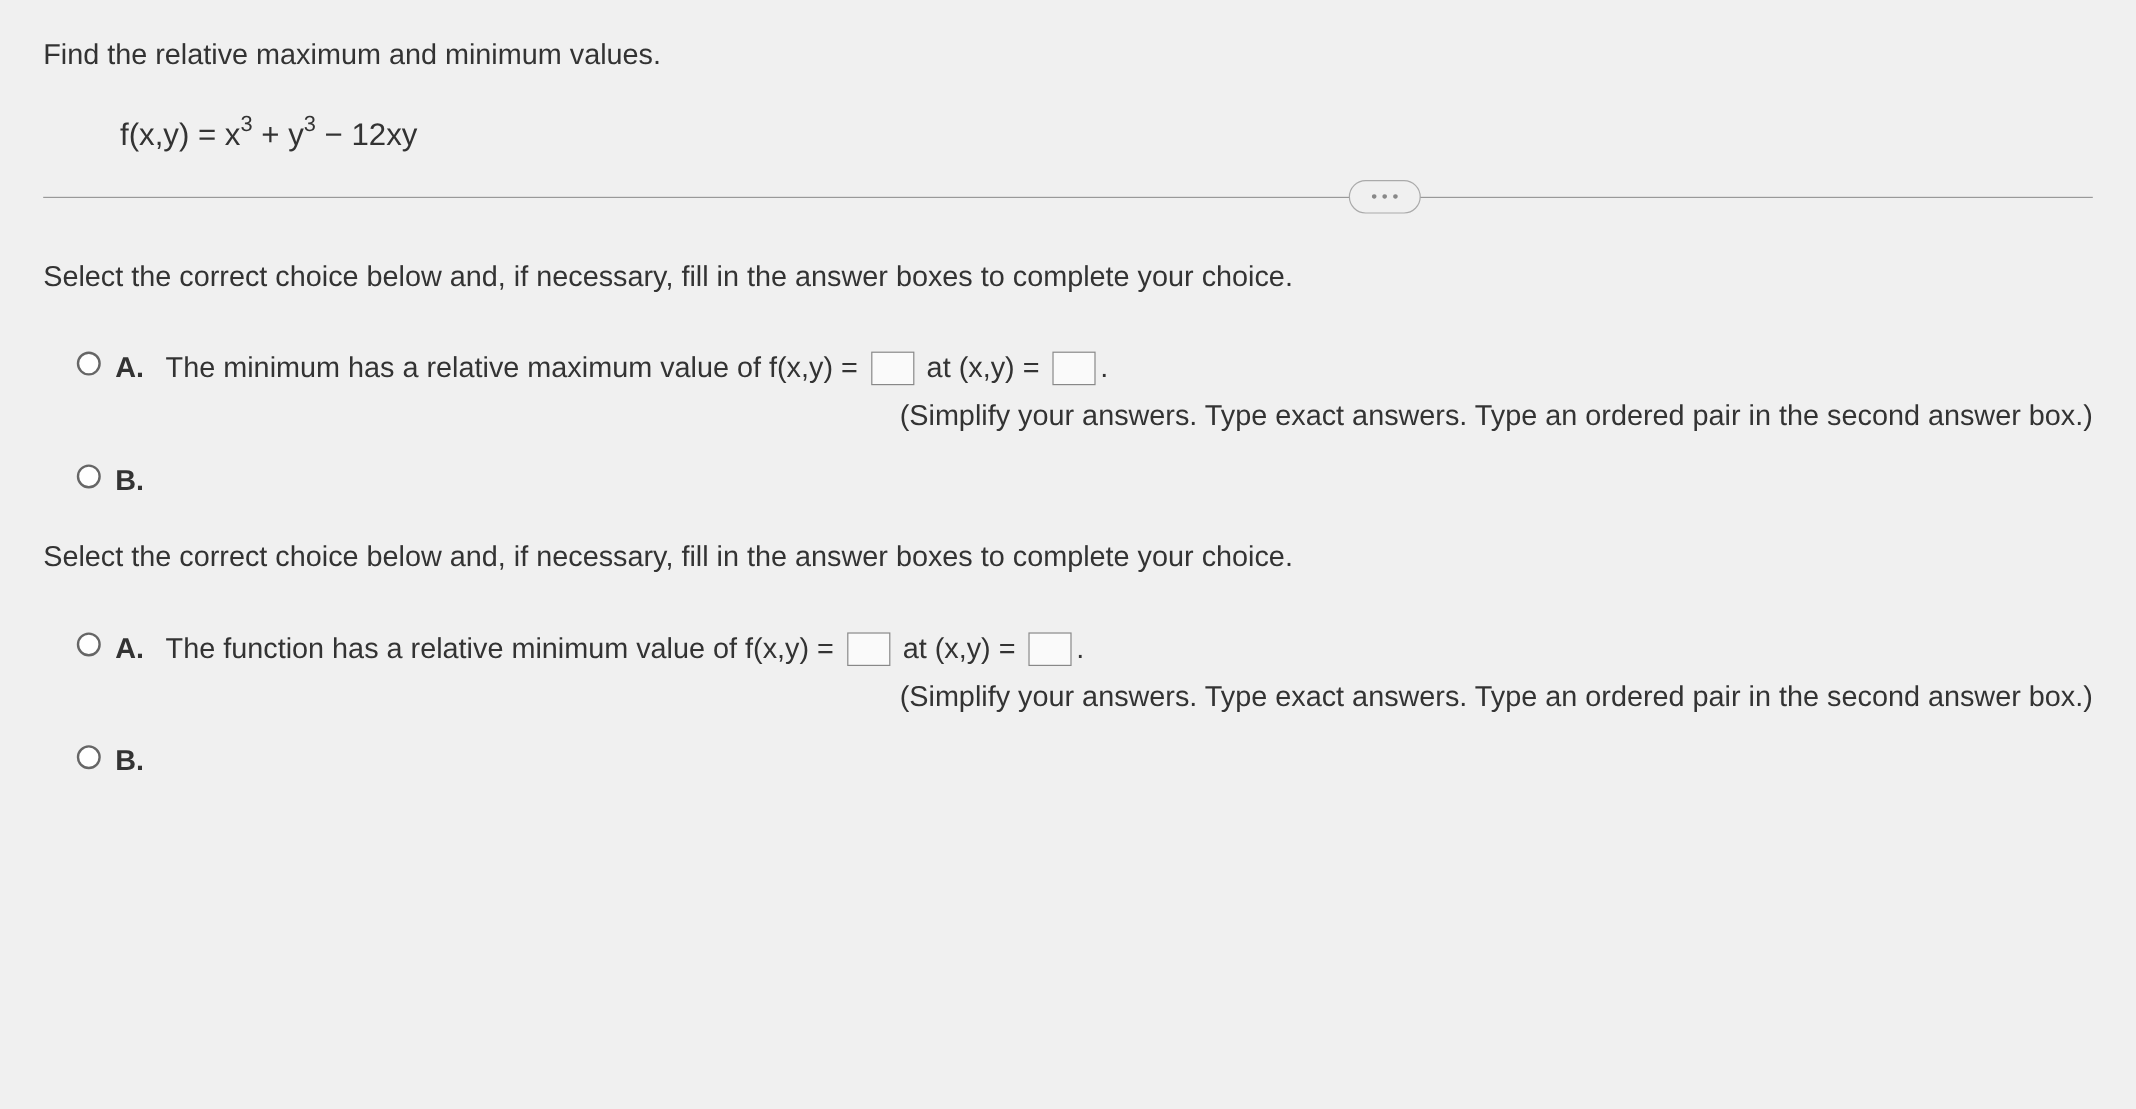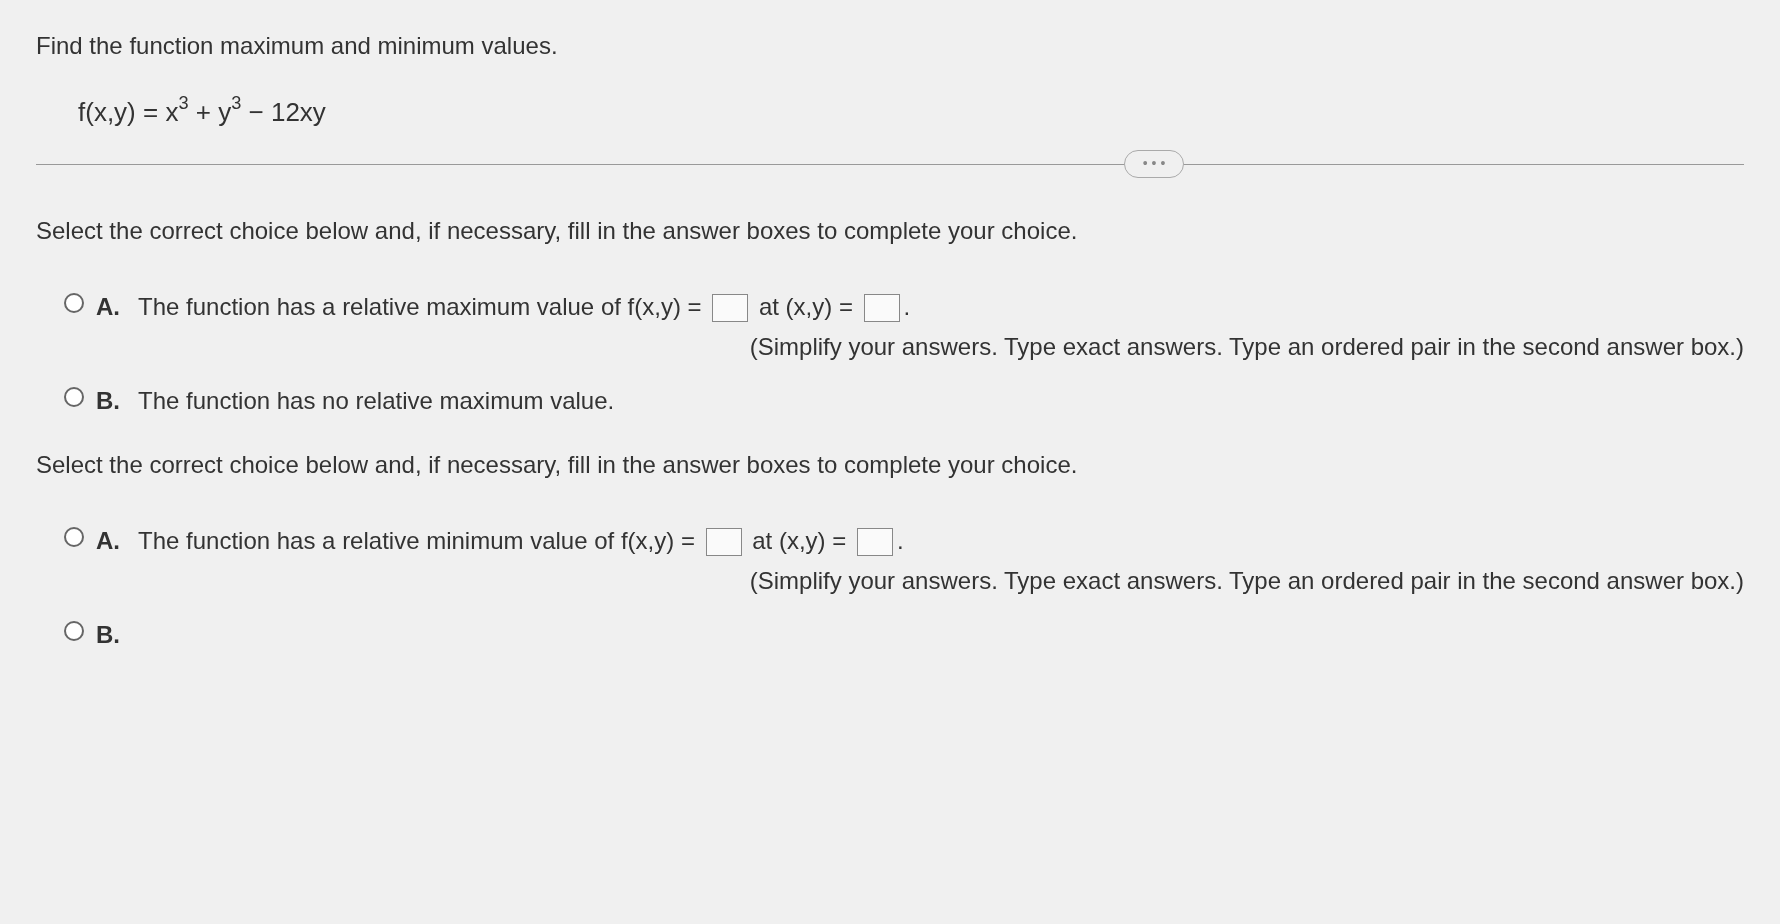--- a/index.html
+++ b/index.html
@@ -14,21 +14,21 @@
       width: 1780px;
       height: 924px;
       padding: 28px 36px;
       font-size: 24px;
       line-height: 1.5;
     }
     .question-header {
       margin-bottom: 24px;
     }
     .formula {
-      margin-left: 42px;
+      margin-left: 64px;
       margin-top: 28px;
       margin-bottom: 32px;
       font-size: 26px;
     }
     .sup {
       vertical-align: super;
       font-size: 0.7em;
       position: relative;
       top: -2px;
     }
@@ -104,46 +104,45 @@
       cursor: text;
     }
     .section-gap {
       margin-top: 28px;
       margin-bottom: 36px;
     }
   </style>
 </head>
 <body>
 
-<div class="question-header">Find the function maximum and minimum values.</div>
+<div class="question-header">Find the relative maximum and minimum values.</div>
 
 <div class="formula">
   <span>f(x,y) = x</span><span class="sup">3</span><span> + y</span><span class="sup">3</span><span> − 12xy</span>
 </div>
 
 <div class="hr-container">
   <hr class="hr-line">
   <div class="ellipsis-badge">•••</div>
 </div>
 
 <div class="instruction">Select the correct choice below and, if necessary, fill in the answer boxes to complete your choice.</div>
 
 <div class="choice-row">
   <div class="radio"></div>
   <div class="choice-letter">A.</div>
   <div class="choice-text">
-    <span>The function has a relative maximum value of f(x,y) = </span><span class="answer-box"></span><span> at (x,y) = </span><span class="answer-box"></span><span>.</span>
+    <span>The minimum has a relative maximum value of f(x,y) = </span><span class="answer-box"></span><span> at (x,y) = </span><span class="answer-box"></span><span>.</span>
     <span class="hint">(Simplify your answers. Type exact answers. Type an ordered pair in the second answer box.)</span>
   </div>
 </div>
 
 <div class="choice-row">
   <div class="radio"></div>
   <div class="choice-letter">B.</div>
-  <div class="choice-text">The function has no relative maximum value.</div>
 </div>
 
 <div class="instruction section-gap">Select the correct choice below and, if necessary, fill in the answer boxes to complete your choice.</div>
 
 <div class="choice-row">
   <div class="radio"></div>
   <div class="choice-letter">A.</div>
   <div class="choice-text">
     <span>The function has a relative minimum value of f(x,y) = </span><span class="answer-box"></span><span> at (x,y) = </span><span class="answer-box"></span><span>.</span>
     <span class="hint">(Simplify your answers. Type exact answers. Type an ordered pair in the second answer box.)</span>

